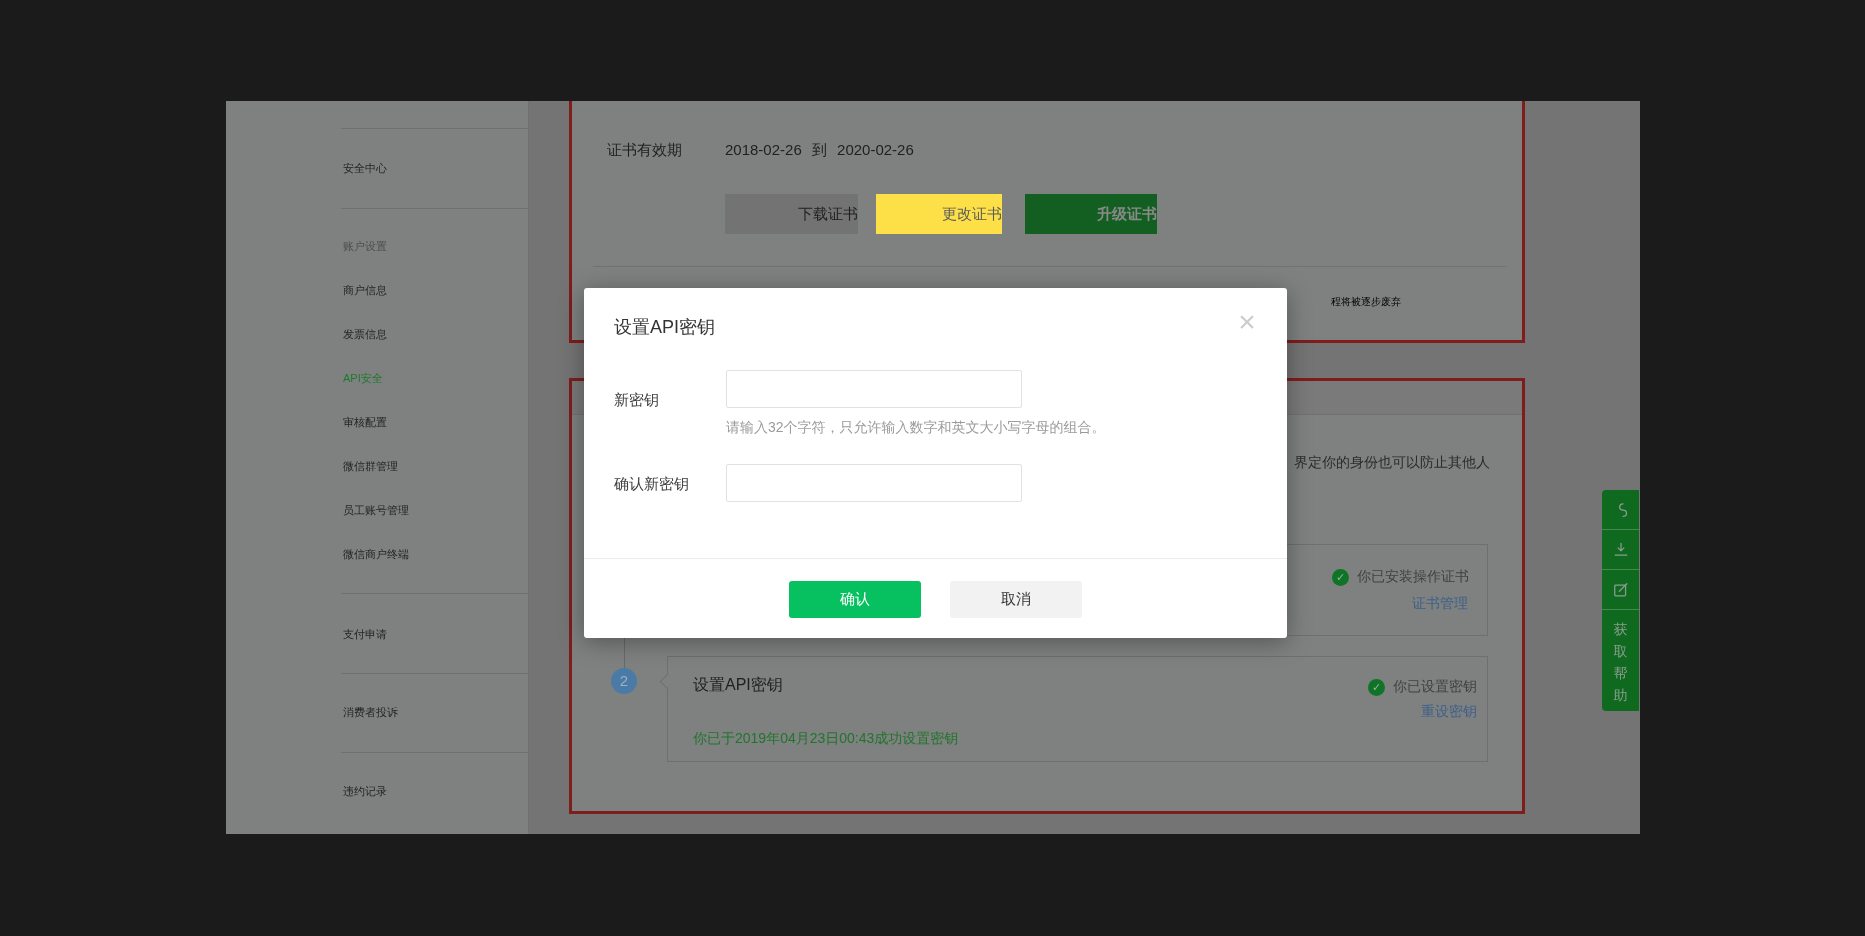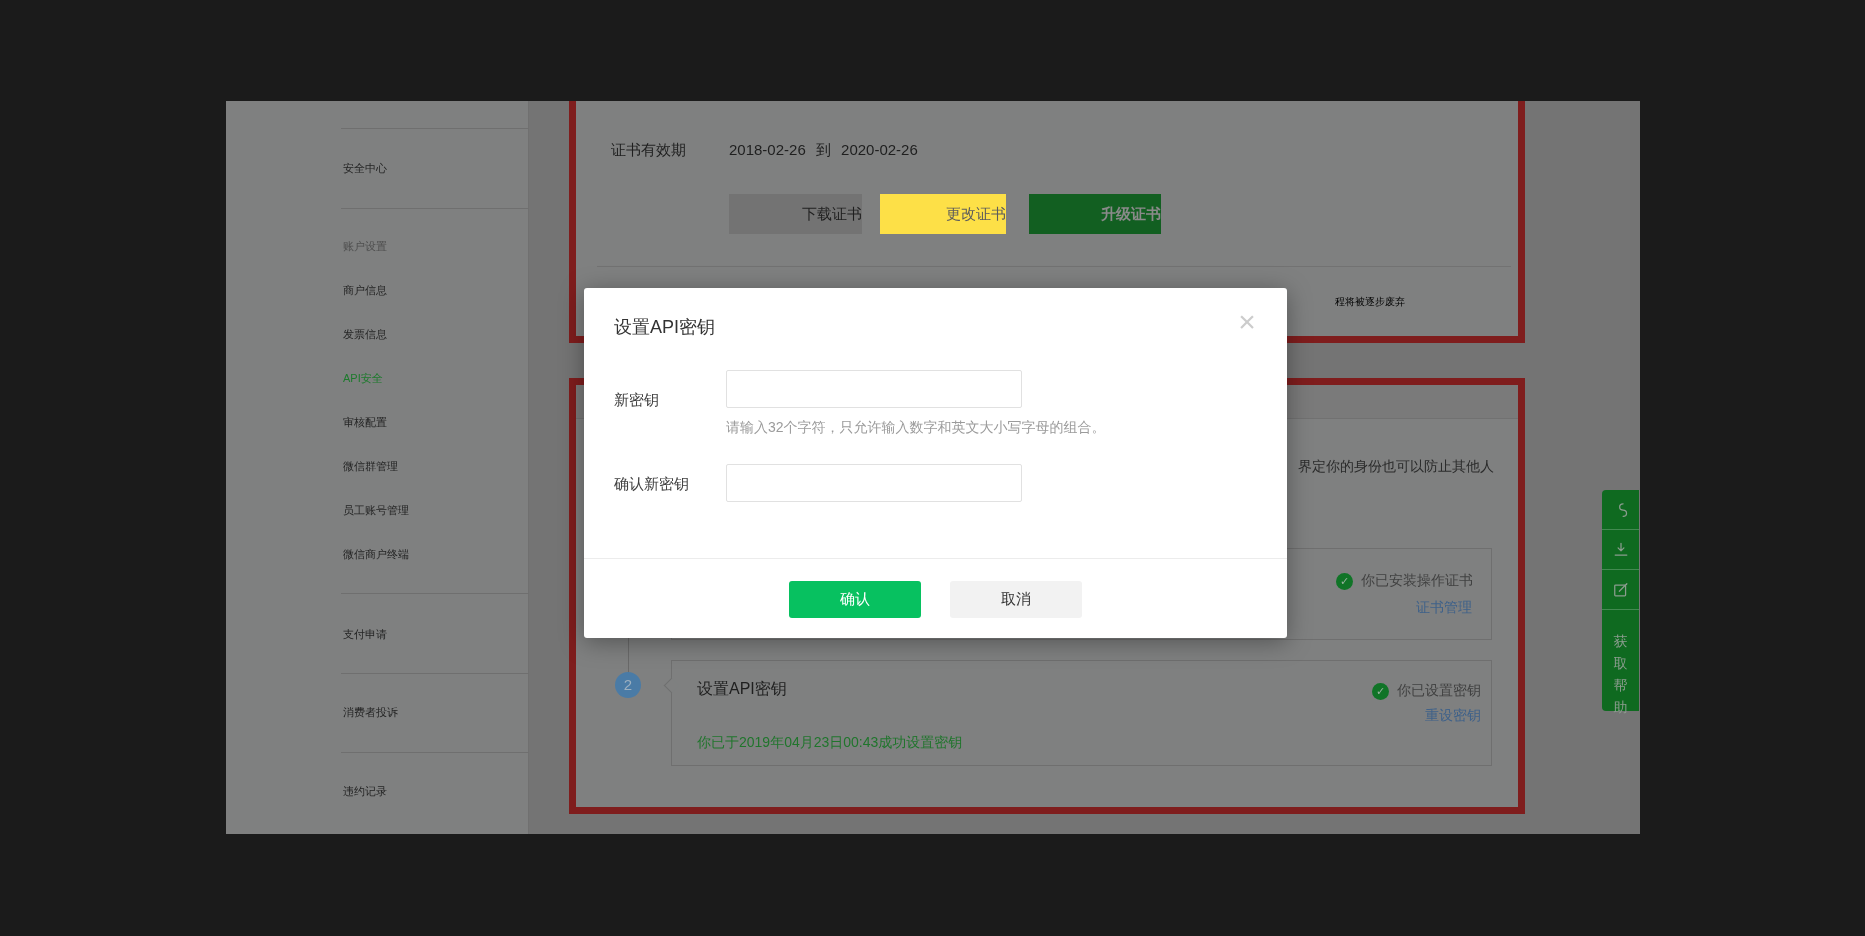--- a/index.html
+++ b/index.html
@@ -12,21 +12,21 @@
   .page{left:226px;top:101px;width:1414px;height:733px;background:#747474;}
 
   
   .sidebar{left:0;top:0;width:303px;height:733px;background:#7f8080;border-right:1px solid #707070;}
   .side-divider{left:115px;width:188px;height:1px;background:#6f6f6f;}
   .side-item{left:117px;width:186px;height:20px;line-height:20px;font-size:11px;color:#242424;cursor:pointer;white-space:nowrap;}
   .side-item.muted{color:#4e4e4e;}
   .side-item.active{color:#1d7a2c;}
 
   
-  .card{background:#7f8080;border:7px solid #7f1d1d;}
+  .card{background:#7f8080;border:3px solid #7f1d1d;}
   .card1{left:343px;top:0;width:956px;height:242px;border-top:none;}
   .cert-label{left:35px;top:40px;font-size:15px;color:#1f1f1f;}
   .cert-value{left:153px;top:40px;font-size:15px;color:#1f1f1f;word-spacing:6px;}
   .cbtn{top:93px;height:40px;line-height:40px;text-align:right;font-size:15px;cursor:pointer;}
   .btn-download{left:153px;width:133px;background:#737373;color:#1f1f1f;}
   .btn-change{left:304px;width:126px;background:#fde047;color:#5c5c5c;}
   .btn-upgrade{left:453px;width:132px;background:#125f21;color:#8a8a8a;font-weight:bold;}
   .card1-divider{left:21px;top:165px;width:914px;height:1px;background:#727272;}
   .deprecated{left:711px;top:194px;font-size:10px;color:#000000;white-space:nowrap;margin-left:48px;}
 
@@ -49,21 +49,21 @@
   .s2-title{left:25px;top:18px;font-size:16px;color:#1f1f1f;}
   .s2-desc{left:25px;top:47px;font-size:14px;color:#383838;white-space:nowrap;}
   .s2-success{left:25px;top:73px;font-size:14px;color:#20752c;white-space:nowrap;}
 
   
   .toolbar{left:1376px;top:389px;width:37px;height:221px;background:#0f6a20;border-radius:4px 0 0 4px;z-index:5;}
   .tool-cell{width:100%;height:40px;display:flex;align-items:center;justify-content:center;
     border-bottom:1px solid rgba(255,255,255,.22);cursor:pointer;}
   .tool-cell svg{stroke:#8b9c8e;fill:none;stroke-width:1.5;stroke-linecap:round;stroke-linejoin:round;}
   .help-cell{width:100%;padding-top:8px;cursor:pointer;}
-  .help-text{width:16px;margin:12px auto;font-size:14px;line-height:22px;color:#8b9c8e;
+  .help-text{width:16px;margin:0 auto;font-size:14px;line-height:22px;color:#8b9c8e;
     word-break:break-all;text-align:center;}
 
   
   .modal{left:584px;top:288px;width:703px;height:350px;background:#ffffff;border-radius:3px;
     box-shadow:0 4px 24px rgba(0,0,0,.35);z-index:30;}
   .m-title{left:30px;top:27px;font-size:18px;color:#333;}
   .m-close{right:24px;top:18px;width:32px;height:32px;font-size:30px;line-height:32px;
     color:#cccccc;text-align:center;cursor:pointer;font-weight:200;}
   .m-label{left:30px;font-size:15px;color:#404040;}
   .m-input{left:142px;width:296px;height:38px;border:1px solid #e1e1e1;border-radius:2px;

